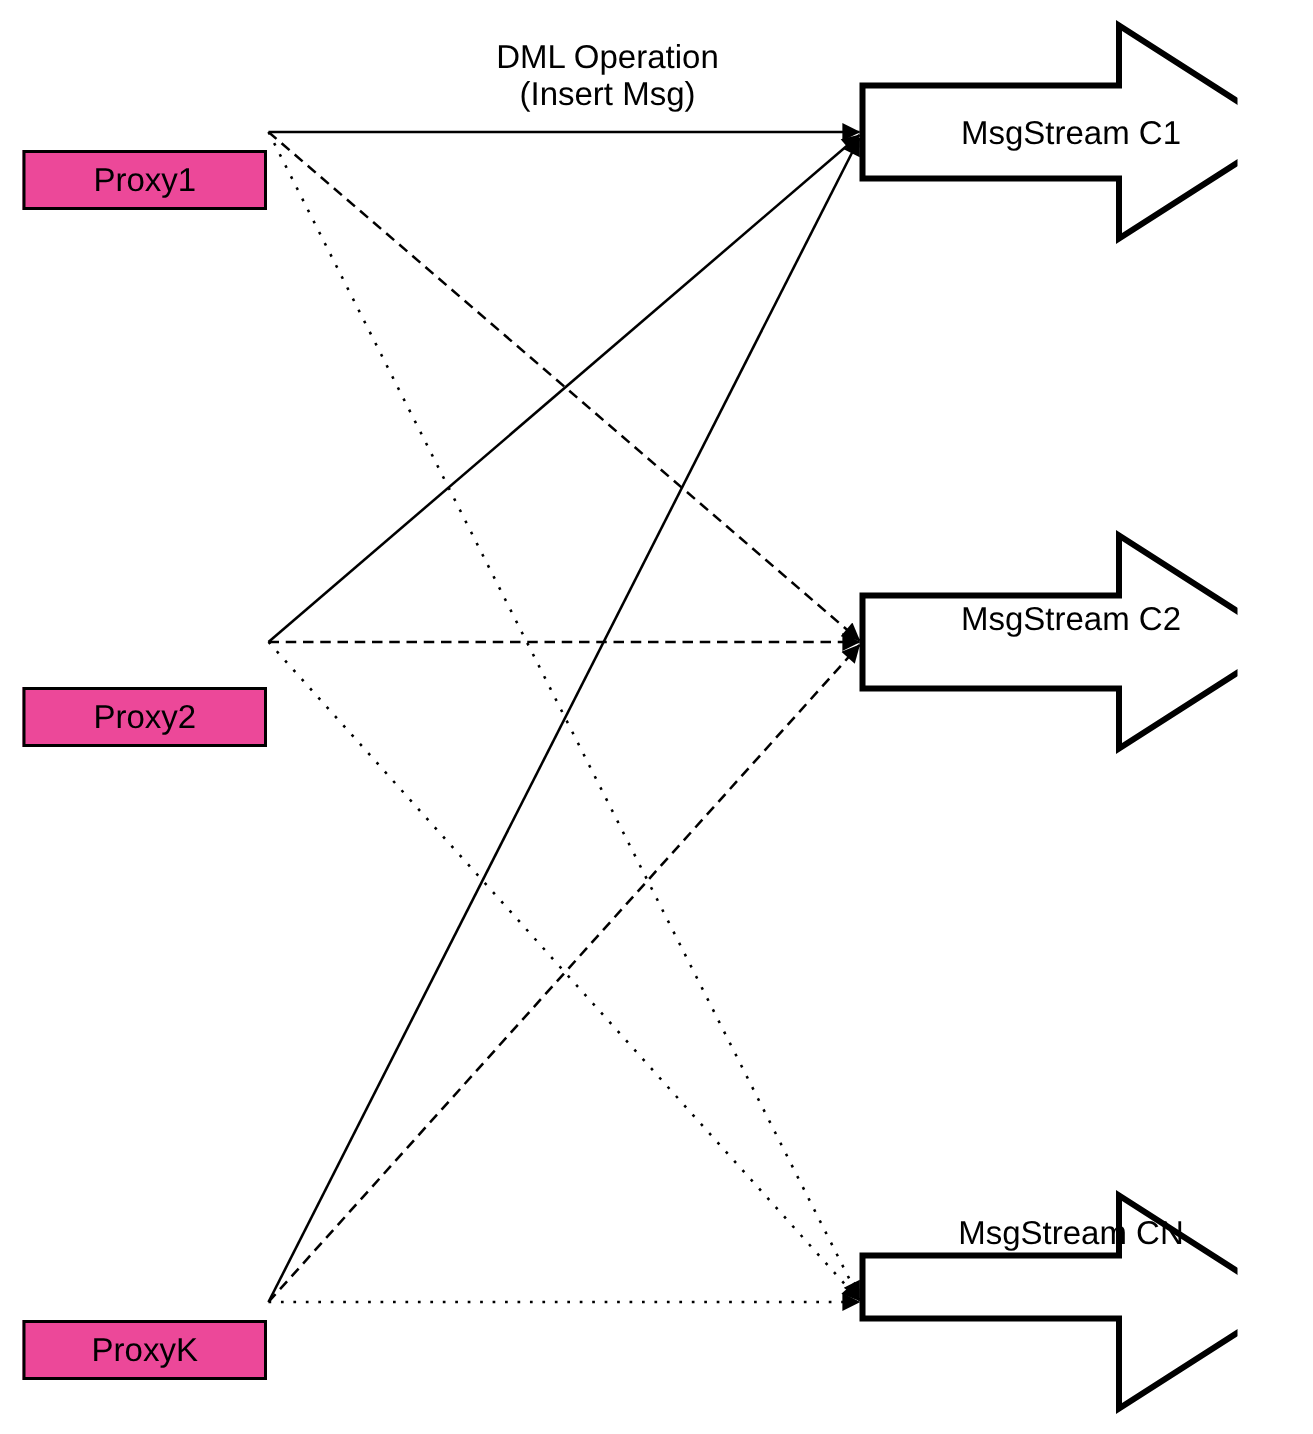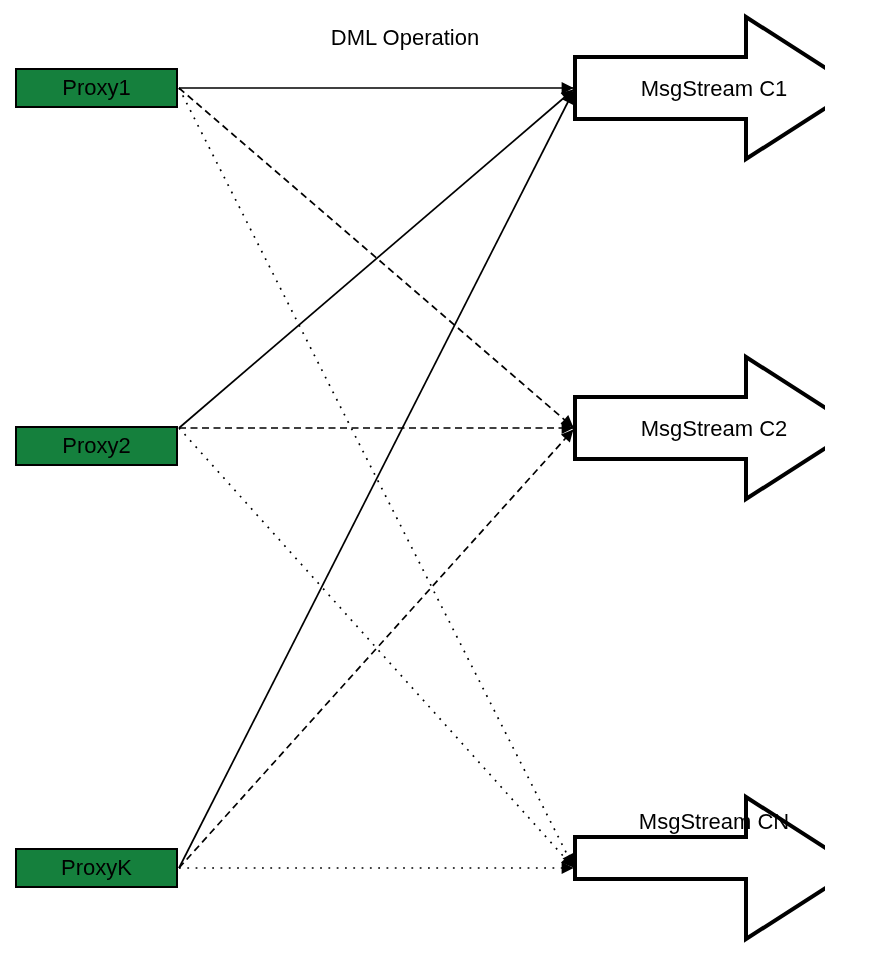--- a/index.html
+++ b/index.html
@@ -34,41 +34,42 @@
   }
   .edge.dashed { stroke-dasharray: 7 4.5; }
   .edge.dotted { stroke-dasharray: 1.8 6.5; }
   .proxy-box {
     position: absolute;
     left: 15px;
     width: 163px;
     height: 40px;
     box-sizing: border-box;
     border: 2.5px solid #000000;
-    background: #15803d;
+    background: #ec4899;
     display: flex;
     align-items: center;
     justify-content: center;
     font-size: 22px;
     line-height: 1;
     white-space: nowrap;
+    margin-top: 32px;
   }
   .proxy-1 { top: 68px; }
   .proxy-2 { top: 426px; }
   .proxy-k { top: 848px; }
   .stream-label {
     position: absolute;
     left: 714px;
     transform: translate(-50%, -50%);
     font-size: 22px;
     line-height: 1;
     white-space: nowrap;
   }
   .stream-label.c1 { top: 89px; }
-  .stream-label.c2 { top: 429px; }
+  .stream-label.c2 { top: 413px; }
   .stream-label.cn { top: 822px; }
   .diagram-title {
     position: absolute;
     left: 405px;
     top: 25px;
     transform: translateX(-50%);
     text-align: center;
     font-size: 22px;
     line-height: 25px;
     white-space: nowrap;
@@ -99,20 +100,21 @@
     <line class="edge dashed" x1="179" y1="428" x2="573" y2="428" marker-end="url(#arrowhead)"></line>
     <line class="edge dotted" x1="179" y1="428" x2="573" y2="867" marker-end="url(#arrowhead)"></line>
 
     <line class="edge solid" x1="179" y1="868" x2="573" y2="92" marker-end="url(#arrowhead)"></line>
     <line class="edge dashed" x1="179" y1="868" x2="573" y2="430" marker-end="url(#arrowhead)"></line>
     <line class="edge dotted" x1="179" y1="868" x2="573" y2="868" marker-end="url(#arrowhead)"></line>
   </svg>
 
   <div class="diagram-title">
     <span>DML Operation</span>
+    <span>(Insert Msg)</span>
   </div>
 
   <div class="proxy-box proxy-1">
     <span>Proxy1</span>
   </div>
   <div class="proxy-box proxy-2">
     <span>Proxy2</span>
   </div>
   <div class="proxy-box proxy-k">
     <span>ProxyK</span>

